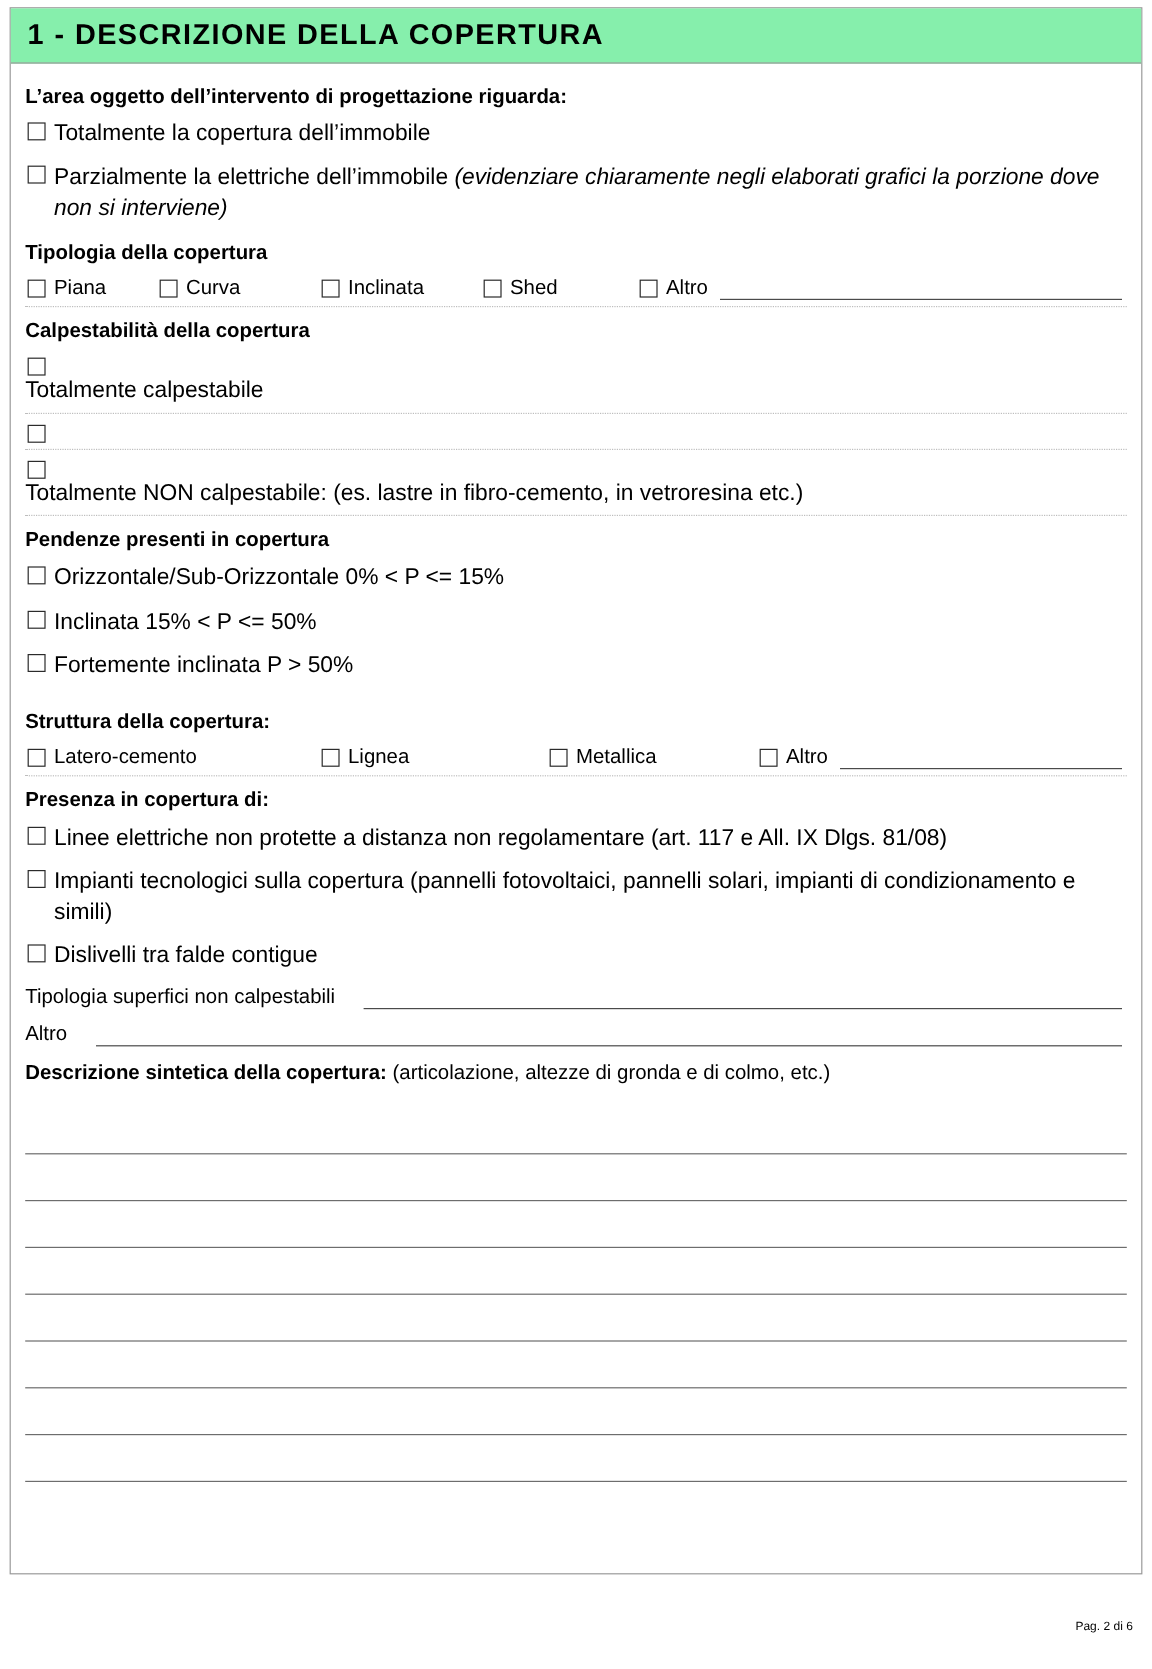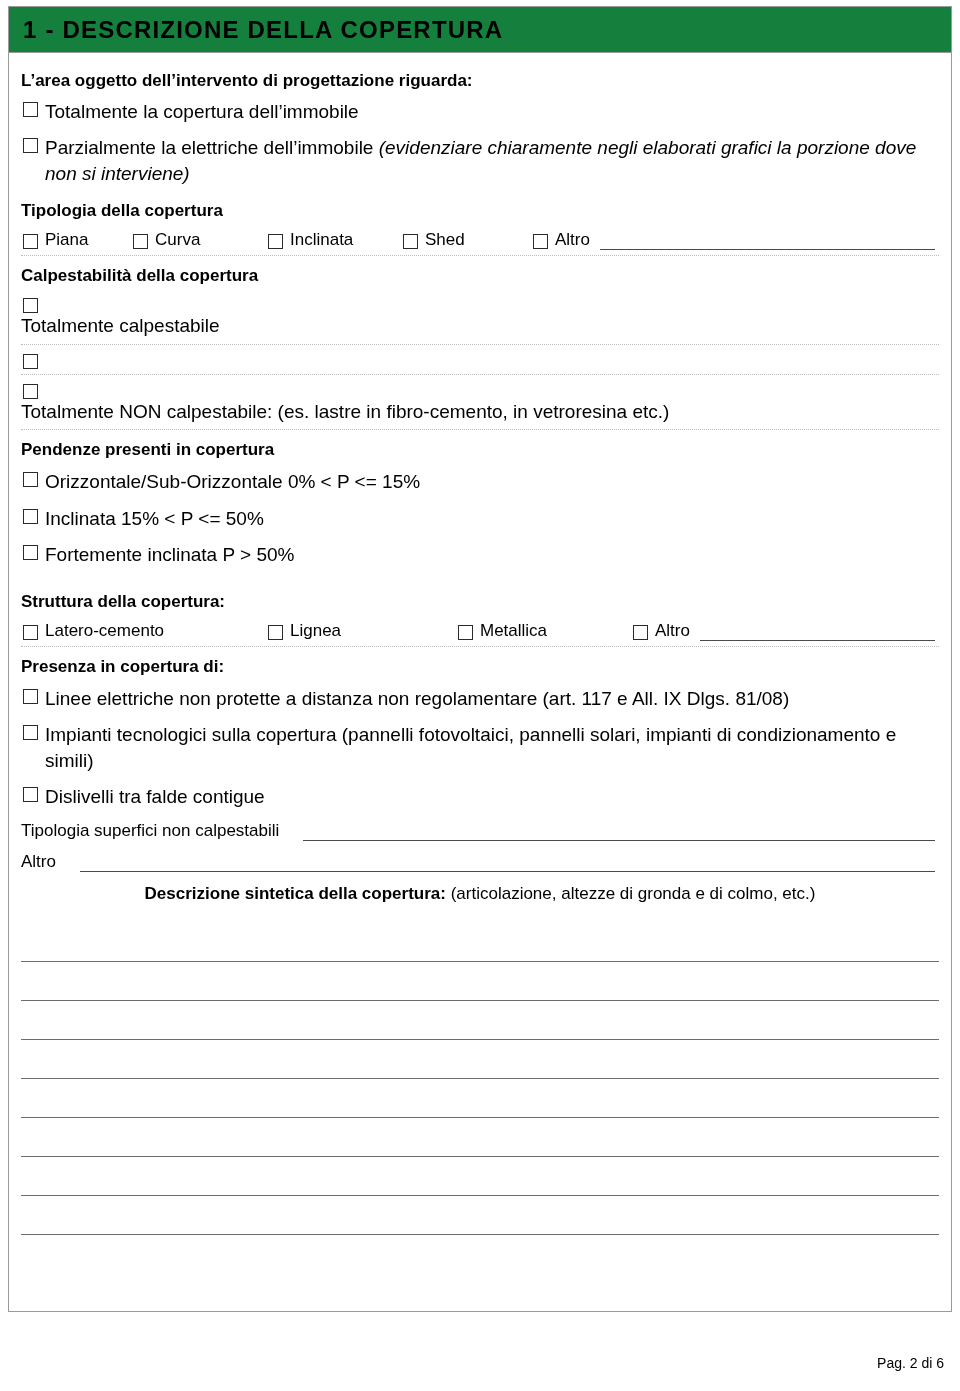--- a/index.html
+++ b/index.html
@@ -34,21 +34,21 @@
     box-sizing: border-box;
   }
 
   
   .header-band {
     position: absolute;
     left: 9px;
     top: 7px;
     width: 942px;
     height: 46px;
-    background: #15803d;
+    background: #86efac;
     border-bottom: 1px solid #9a9a9a;
     box-sizing: border-box;
     display: flex;
     align-items: center;
   }
   .header-title {
     font-size: 24px;
     font-weight: bold;
     letter-spacing: 1.2px;
     padding-left: 14px;
@@ -112,21 +112,21 @@
   
   .cbgroup {
     display: flex;
     align-items: flex-start;
     font-size: 17px;
     padding: 6px 0 5px 0;
     border-bottom: 1px dotted #bdbdbd;
   }
   .opt {
     display: flex;
-    align-items: center;
+    align-items: flex-start;
     margin-right: 0;
   }
   .opt .box {
     width: 15px;
     height: 15px;
     border: 1px solid #2b2b2b;
     background: #fff;
     margin: 3px 7px 0 2px;
     box-sizing: border-box;
     flex: 0 0 auto;
@@ -137,38 +137,37 @@
     height: 16px;
     margin-left: 10px;
     margin-right: 4px;
     align-self: flex-end;
   }
 
   .desc-row {
     font-size: 17px;
     padding: 6px 0 3px 0;
     line-height: 1.34;
-    text-align: center;
   }
   .desc-row b { font-weight: bold; }
 
   
   .rules {
     margin-top: 14px;
   }
   .rule {
     border-bottom: 1px solid #6d6d6d;
     height: 38px;
   }
 
   .footer {
     position: absolute;
     right: 16px;
-    bottom: 20px;
-    font-size: 14px;
+    bottom: 30px;
+    font-size: 10px;
     color: #000;
     margin-top: 40px;
   }
 </style>
 </head>
 <body>
 
 <div class="page">
 
   <div class="frame"></div>

